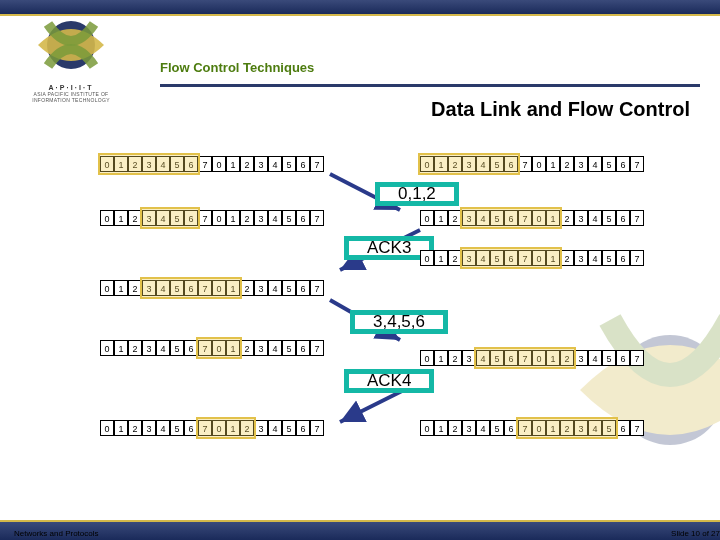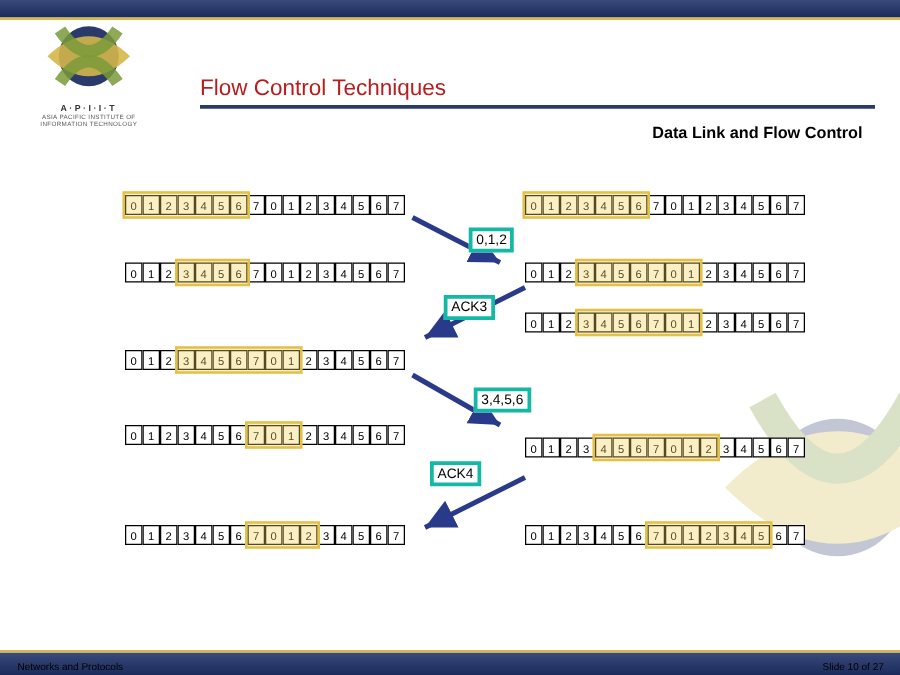--- a/index.html
+++ b/index.html
@@ -2,31 +2,31 @@
 <html><head>
 <meta charset="utf-8">
 <style>
   html,body{margin:0;padding:0;width:720px;height:540px;background:#fff;font-family:Arial,Helvetica,sans-serif;overflow:hidden;position:relative}
   .topbar{position:absolute;left:0;top:0;width:720px;height:14px;background:linear-gradient(#3a4a7a,#1a2a5a)}
   .topbar::after{content:"";position:absolute;left:0;top:14px;width:720px;height:2px;background:#d4b84a}
   .logo-area{position:absolute;left:6px;top:8px;width:130px}
   .logo-icon{width:86px;height:74px;margin:0 auto;position:relative}
   .logo-text{font-size:7px;letter-spacing:2px;color:#333;text-align:center;margin-top:2px;font-weight:bold}
   .logo-sub{font-size:5px;color:#555;text-align:center;letter-spacing:.3px}
-  .title{position:absolute;left:160px;top:60px;font-size:18px;font-weight:normal;color:#b91c1c}
+  .title{position:absolute;left:160px;top:60px;font-size:13px;font-weight:bold;color:#4d7c0f}
   .title-rule{position:absolute;left:160px;top:84px;width:540px;height:3px;background:#2a3a6a}
-  .subtitle{position:absolute;right:30px;top:98px;font-size:13px;font-weight:bold;color:#000}
+  .subtitle{position:absolute;right:30px;top:98px;font-size:20px;font-weight:bold;color:#000}
   .content{position:absolute;left:100px;top:150px;width:560px}
   .strip{position:absolute;display:flex}
   .cell{width:14px;height:16px;border:1px solid #000;font-size:9px;line-height:16px;text-align:center;background:#fff;box-sizing:border-box}
   .hl{position:absolute;border:2px solid #e2c14a;background:rgba(240,210,90,.35);box-sizing:border-box}
-  .lab{position:absolute;font-size:11px;border:3px solid #14b8a6;padding:0 3px;background:#fff;line-height:14px}
+  .lab{position:absolute;font-size:17px;border:5px solid #14b8a6;padding:0 18px;background:#fff;line-height:14px}
   .bottombar{position:absolute;left:0;bottom:0;width:720px;height:18px;background:linear-gradient(#3a4a7a,#1a2a5a);border-top:2px solid #d4b84a}
   .footer-l{position:absolute;left:14px;bottom:2px;font-size:8px;color:#000}
-  .footer-r{position:absolute;right:13px;bottom:2px;font-size:8px;color:#000}
+  .footer-r{position:absolute;right:0;bottom:2px;font-size:8px;color:#000}
   .bg-deco{position:absolute;right:0;top:260px;width:140px;height:240px;opacity:.28}
 </style>
 </head>
 <body>
 
 <div class="topbar"></div>
 
 <div class="logo-area">
   <div class="logo-icon">
     <svg viewBox="0 0 86 74" width="86" height="74">
@@ -138,21 +138,21 @@
       <div class="cell">1</div>
       <div class="cell">2</div>
       <div class="cell">3</div>
       <div class="cell">4</div>
       <div class="cell">5</div>
       <div class="cell">6</div>
       <div class="cell">7</div>
     </div>
   <div class="hl" style="left:360px;top:57px;width:102px;height:22px"></div>
 
-  <div class="lab" style="left:255px;top:86px">ACK3</div>
+  <div class="lab" style="left:244px;top:86px">ACK3</div>
 
   <div class="strip" style="left:320px;top:100px">
       <div class="cell">0</div>
       <div class="cell">1</div>
       <div class="cell">2</div>
       <div class="cell">3</div>
       <div class="cell">4</div>
       <div class="cell">5</div>
       <div class="cell">6</div>
       <div class="cell">7</div>
@@ -180,21 +180,21 @@
       <div class="cell">1</div>
       <div class="cell">2</div>
       <div class="cell">3</div>
       <div class="cell">4</div>
       <div class="cell">5</div>
       <div class="cell">6</div>
       <div class="cell">7</div>
     </div>
   <div class="hl" style="left:40px;top:127px;width:102px;height:22px"></div>
 
-  <div class="lab" style="left:279px;top:160px">3,4,5,6</div>
+  <div class="lab" style="left:250px;top:160px">3,4,5,6</div>
 
   <div class="strip" style="left:0;top:190px">
       <div class="cell">0</div>
       <div class="cell">1</div>
       <div class="cell">2</div>
       <div class="cell">3</div>
       <div class="cell">4</div>
       <div class="cell">5</div>
       <div class="cell">6</div>
       <div class="cell">7</div>

